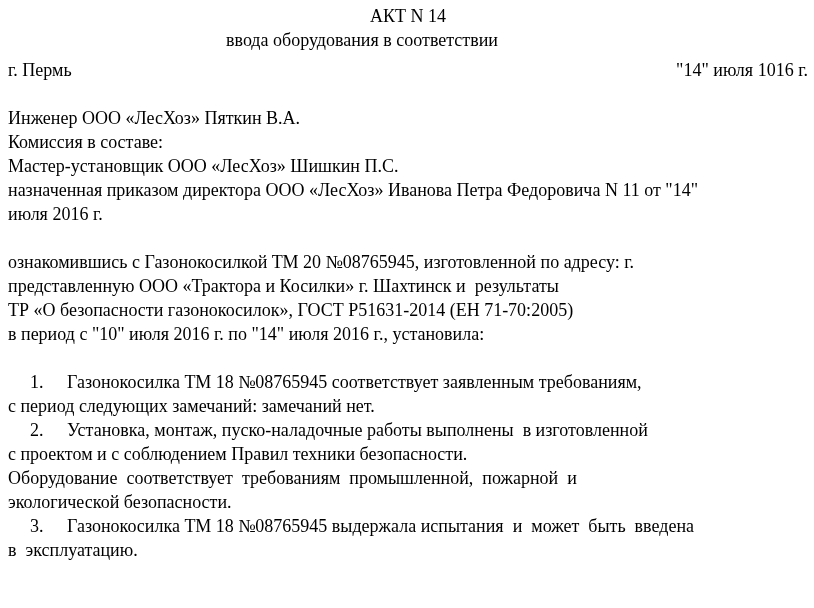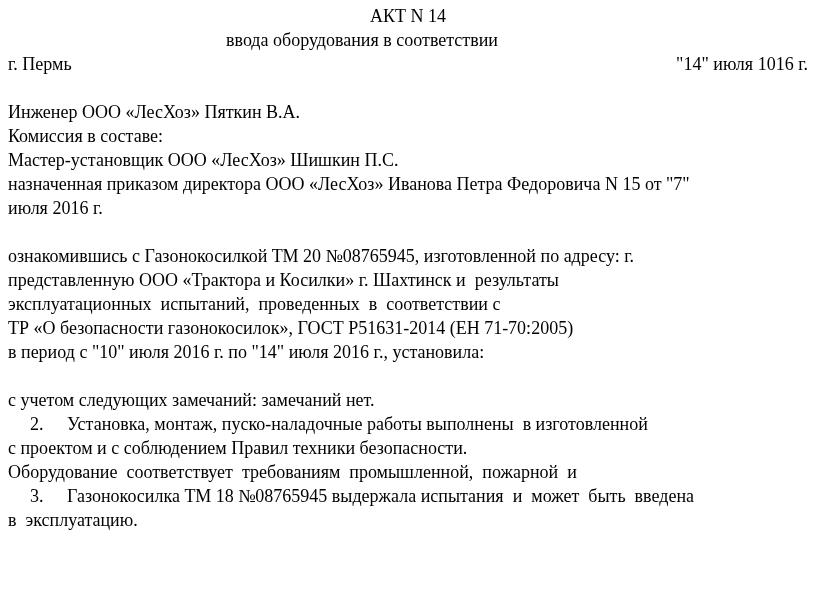--- a/index.html
+++ b/index.html
@@ -18,20 +18,21 @@
   .line {
     white-space: pre;
     min-height: 24px;
   }
   .center { text-align: center; }
   .subtitle { text-align: center; padding-right: 92px; }
   .header-row {
     display: flex;
     justify-content: space-between;
     align-items: baseline;
+    margin-top: 6px;
   }
   .item { padding-left: 22px; }
   .item .num { display: inline-block; width: 37px; }
 </style>
 </head>
 <body>
 
 <div class="page">
 
   <div class="line center">АКТ N 14</div>
@@ -40,35 +41,36 @@
   <div class="line header-row">
     <span>г. Пермь</span>
     <span>"14" июля 1016 г.</span>
   </div>
 
   <div class="line"></div>
 
   <div class="line">Инженер ООО «ЛесХоз» Пяткин В.А.</div>
   <div class="line">Комиссия в составе:</div>
   <div class="line">Мастер-установщик ООО «ЛесХоз» Шишкин П.С.</div>
-  <div class="line">назначенная приказом директора ООО «ЛесХоз» Иванова Петра Федоровича N 15 от "7"</div>
+  <div class="line">назначенная приказом директора ООО «ЛесХоз» Иванова Петра Федоровича N 11 от "14"</div>
   <div class="line">июля 2016 г.</div>
 
   <div class="line"></div>
 
   <div class="line">ознакомившись с Газонокосилкой ТМ 20 №08765945, изготовленной по адресу: г.</div>
   <div class="line">представленную ООО «Трактора и Косилки» г. Шахтинск и  результаты</div>
-  <div class="line">эксплуатационных  испытаний,  проведенных  в  соответствии с</div>
   <div class="line">ТР «О безопасности газонокосилок», ГОСТ Р51631-2014 (ЕН 71-70:2005)</div>
   <div class="line">в период с "10" июля 2016 г. по "14" июля 2016 г., установила:</div>
 
   <div class="line"></div>
 
-  <div class="line">с учетом следующих замечаний: замечаний нет.</div>
+  <div class="line item"><span class="num">1.</span><span>Газонокосилка ТМ 18 №08765945 соответствует заявленным требованиям,</span></div>
+  <div class="line">с период следующих замечаний: замечаний нет.</div>
 
   <div class="line item"><span class="num">2.</span><span>Установка, монтаж, пуско-наладочные работы выполнены  в изготовленной</span></div>
   <div class="line">с проектом и с соблюдением Правил техники безопасности.</div>
   <div class="line">Оборудование  соответствует  требованиям  промышленной,  пожарной  и</div>
+  <div class="line">экологической безопасности.</div>
 
   <div class="line item"><span class="num">3.</span><span>Газонокосилка ТМ 18 №08765945 выдержала испытания  и  может  быть  введена</span></div>
   <div class="line">в  эксплуатацию.</div>
 
 </div>
 
 </body></html>

